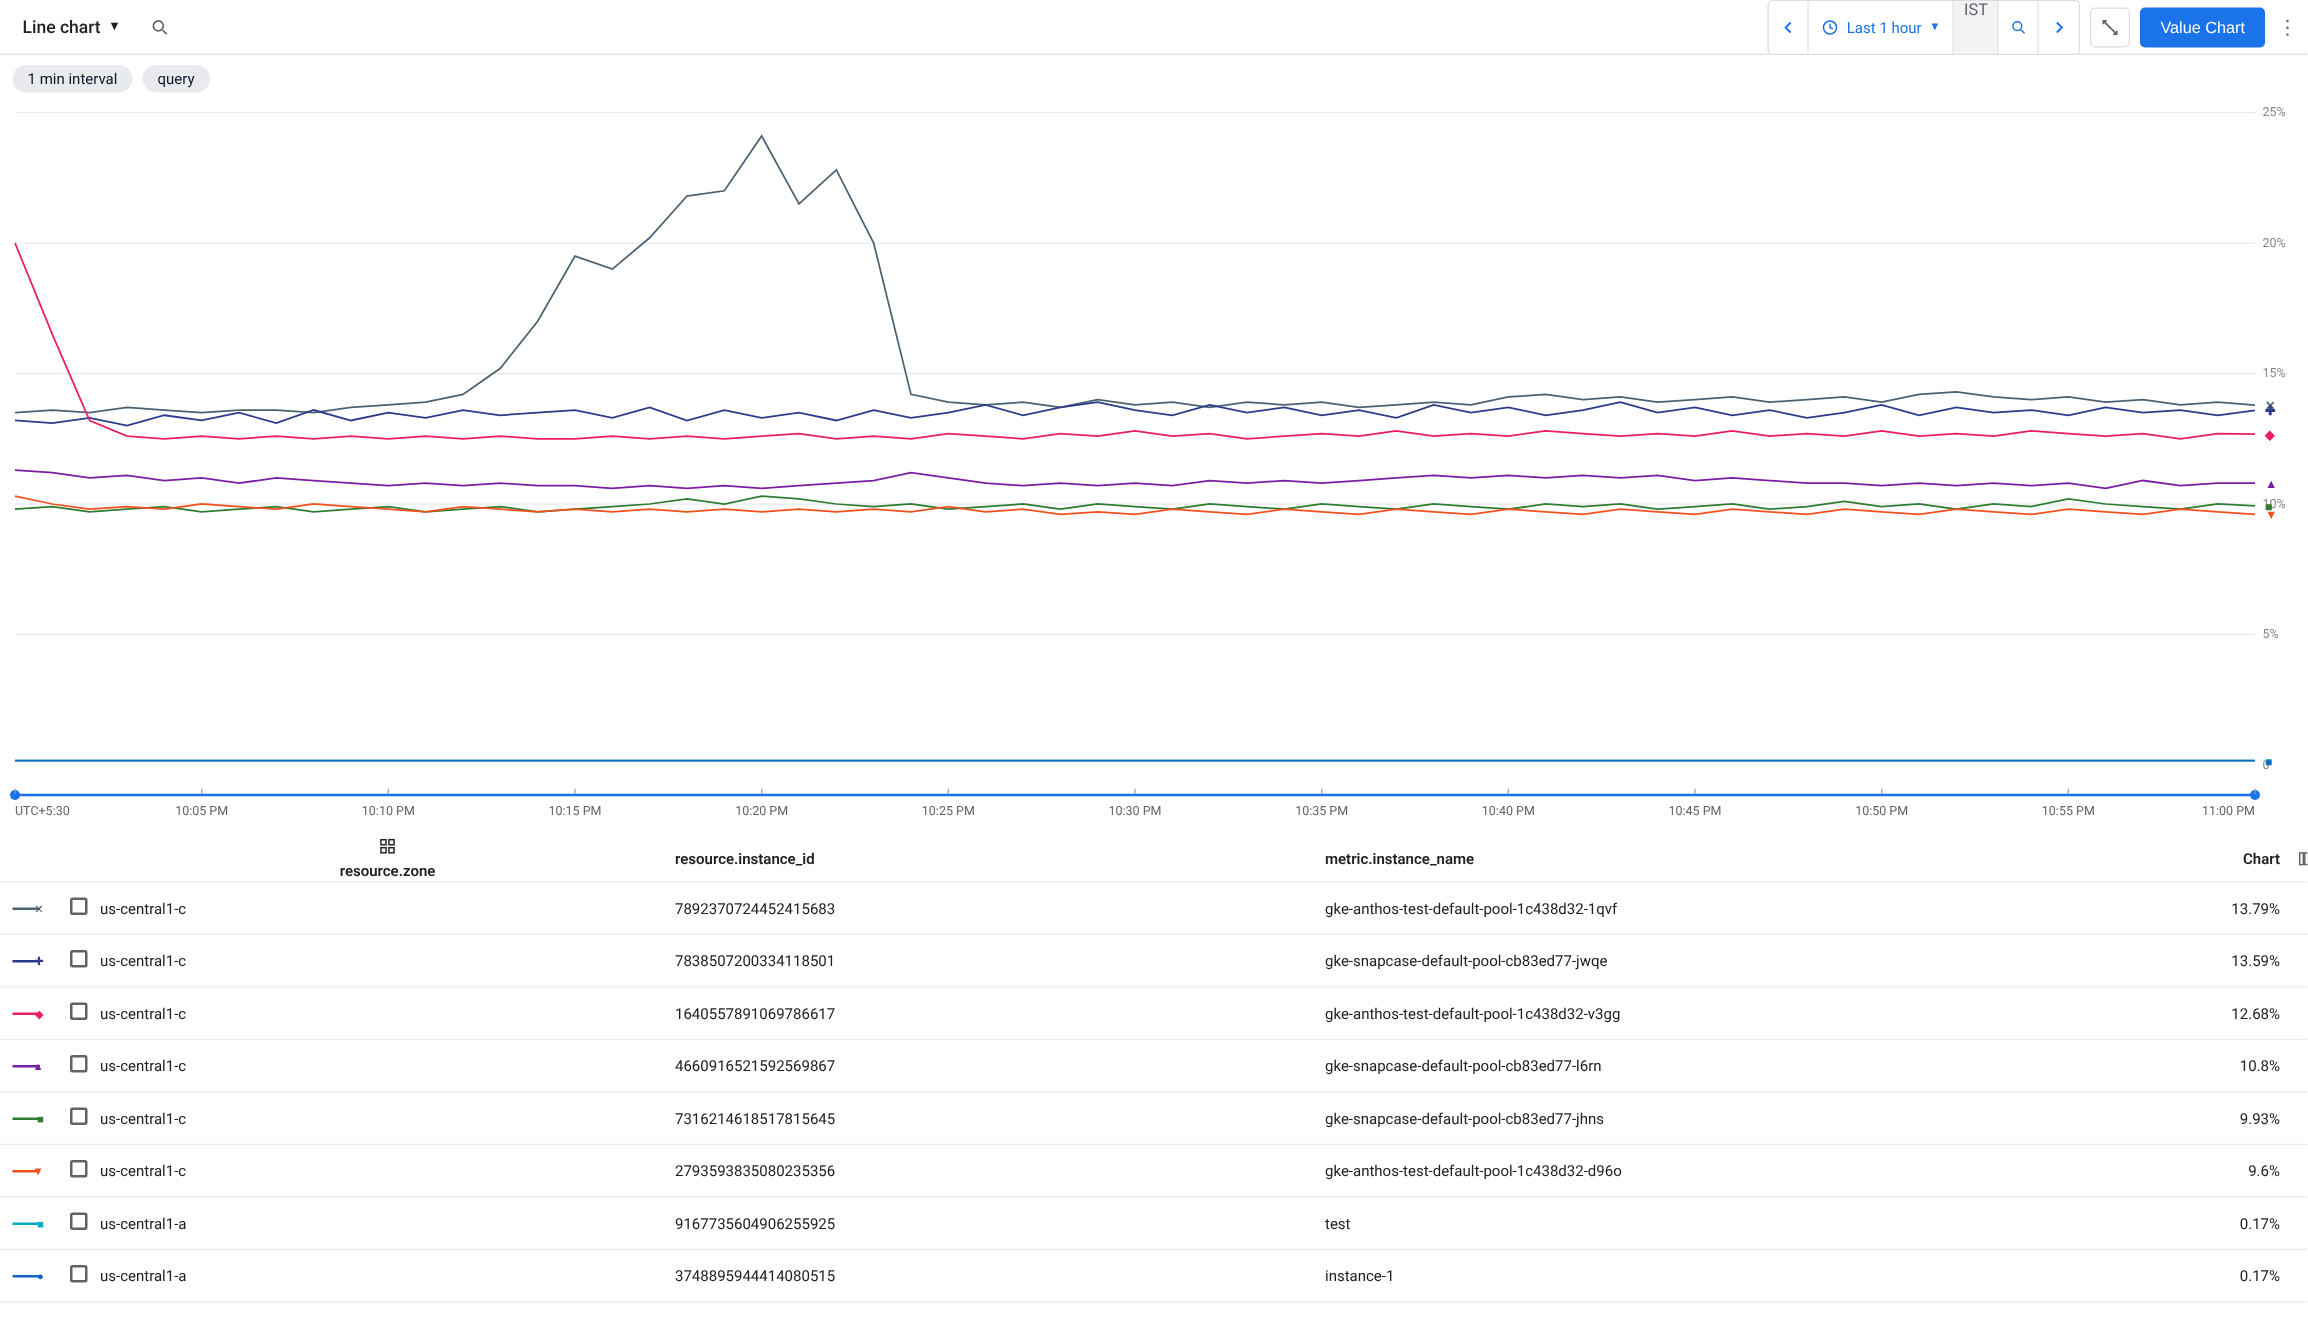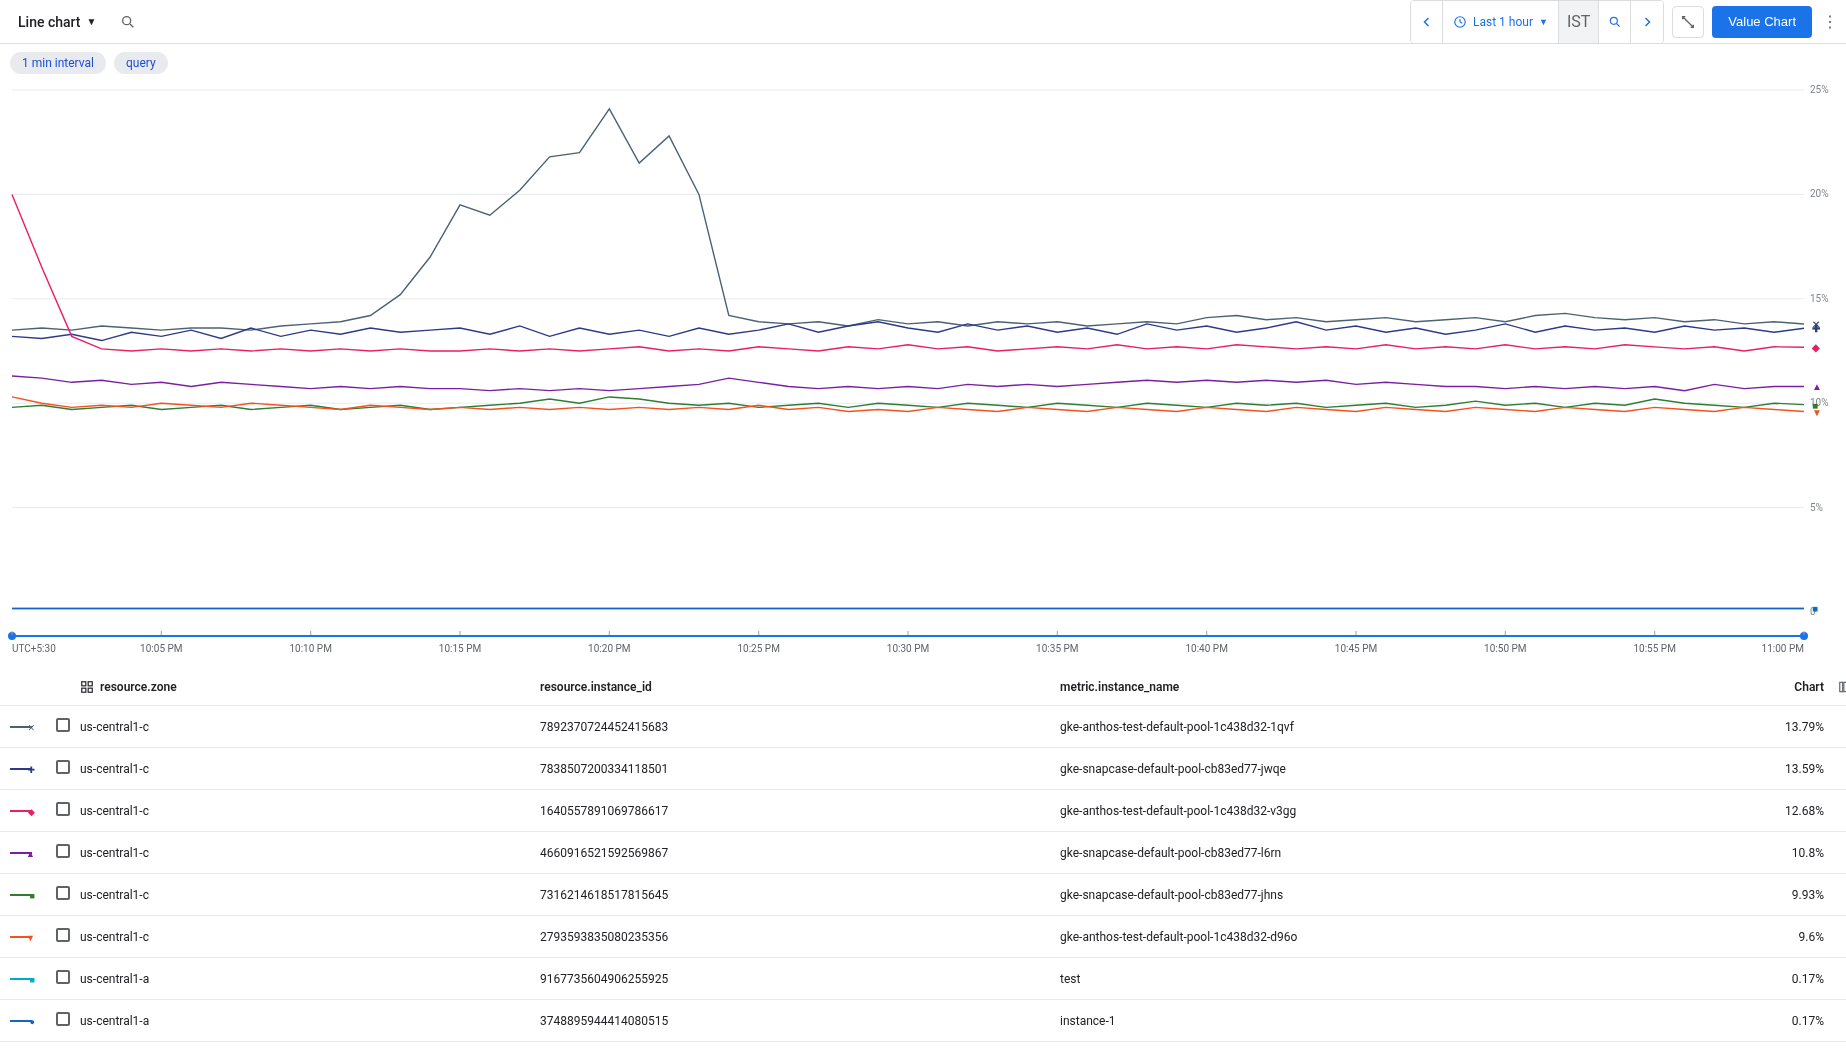--- a/index.html
+++ b/index.html
@@ -11,49 +11,49 @@
 .chart-type { display: flex; align-items: center; gap: 6px; font-size: 14px; font-weight: 500; padding: 6px 8px; border-radius: 4px; cursor: pointer; }
 .chart-type .caret { font-size: 10px; }
 .icon-btn { width: 28px; height: 28px; display: inline-flex; align-items: center; justify-content: center; border-radius: 4px; color: #5f6368; cursor: pointer; }
 .toolbar-right { display: flex; align-items: center; gap: 8px; }
 .pager-group { display: flex; align-items: stretch; border: 1px solid #dadce0; border-radius: 4px; overflow: hidden; height: 44px; }
 .pager-group > * { border-right: 1px solid #dadce0; }
 .pager-group > *:last-child { border-right: none; }
 .pager-btn { width: 32px; display: flex; align-items: center; justify-content: center; color: #1a73e8; cursor: pointer; background: #fff; }
 .time-range { display: flex; align-items: center; gap: 6px; padding: 0 10px; color: #1a73e8; cursor: pointer; background: #fff; }
 .time-range .clock { width: 14px; height: 14px; }
-.tz-chip { background: #f1f3f4; color: #5f6368; padding: 0 8px; display: flex; align-items: center; font-size: 16px; }
+.tz-chip { background: #f1f3f4; color: #5f6368; padding: 0 8px; display: flex; font-size: 13px; }
 .save-btn { background: #1a73e8; color: #fff; border: none; border-radius: 4px; padding: 0 16px; height: 32px; font-size: 13px; font-weight: 500; cursor: pointer; }
 .outline-icon-btn { width: 32px; height: 32px; border: 1px solid #dadce0; border-radius: 4px; display: flex; align-items: center; justify-content: center; color: #5f6368; cursor: pointer; }
 .kebab { width: 20px; display: flex; align-items: center; justify-content: center; color: #5f6368; cursor: pointer; font-size: 16px; }
 
 
 .chips-row { padding: 8px 10px; display: flex; gap: 8px; }
-.chip { background: #e8eaed; border-radius: 12px; padding: 4px 12px; font-size: 12px; color: #1d4ed8; }
+.chip { background: #e8eaed; border-radius: 12px; padding: 4px 12px; font-size: 12px; color: #0f172a; }
 
 
 .chart-wrap { position: relative; margin: 0 6px; }
 svg.chart { display: block; }
 .grid-line { stroke: #e8eaed; stroke-width: 1; }
 .y-label { font-size: 10px; fill: #80868b; text-anchor: start; }
 .x-label { font-size: 10px; fill: #5f6368; text-anchor: middle; }
 .x-label-left { text-anchor: start; }
 .x-label-right { text-anchor: end; }
 .series { fill: none; stroke-width: 1.4; }
 
 
 .slider-track { stroke: #1a73e8; stroke-width: 2; }
 .slider-bg { stroke: #dadce0; stroke-width: 1; }
 .slider-handle { fill: #1a73e8; }
 
 
 .table-wrap { margin-top: 6px; }
 .table-header, .table-row { display: grid; grid-template-columns: 46px 24px 460px 520px 620px 150px 30px; align-items: center; height: 42px; border-bottom: 1px solid #e8eaed; padding-left: 10px; }
 .table-header { font-weight: 600; font-size: 12px; height: 38px; }
-.th-zone { display: flex; align-items: center; gap: 6px; }
+.th-zone { display: flex; align-items: center; gap: 6px; flex-direction: column; }
 .cell-value { text-align: right; padding-right: 6px; }
 .col-cols-icon { display: flex; align-items: center; justify-content: center; color: #5f6368; }
 .legend-swatch { width: 28px; height: 14px; display: flex; align-items: center; }
 .legend-line { width: 22px; height: 0; border-top: 2px solid; position: relative; }
 .legend-mark { position: absolute; right: -3px; top: -4px; font-size: 9px; line-height: 8px; }
 .checkbox { width: 14px; height: 14px; border: 2px solid #5f6368; border-radius: 2px; display: inline-block; }
 
 .hdr-icon { width: 14px; height: 14px; }
 </style>
 </head>

